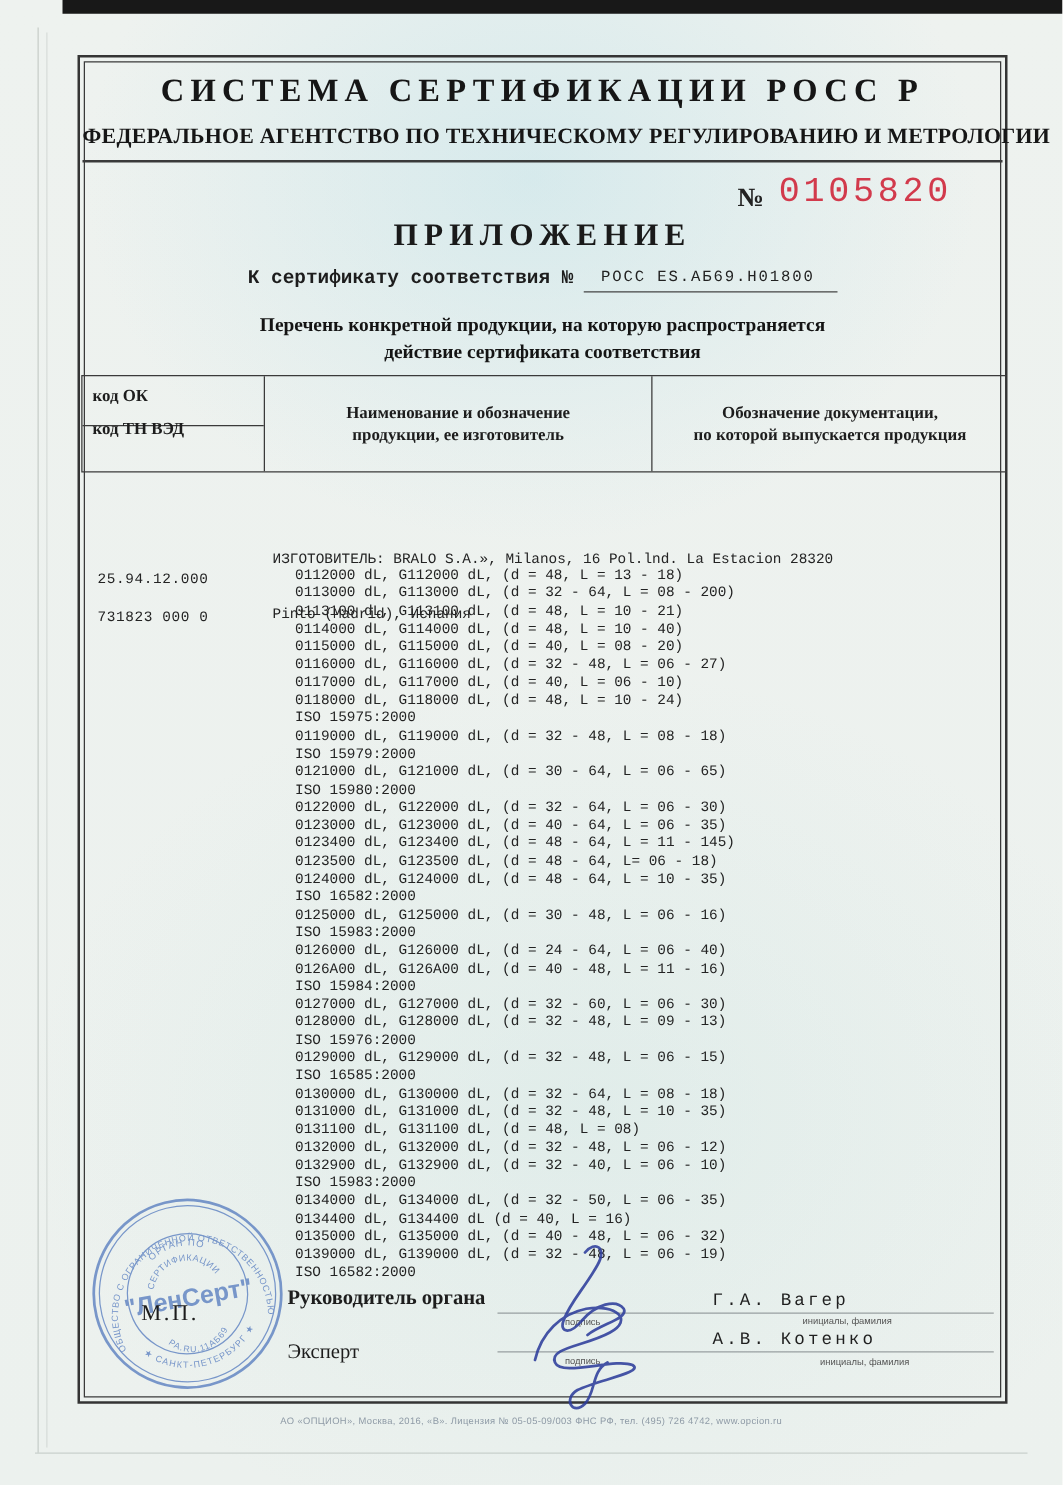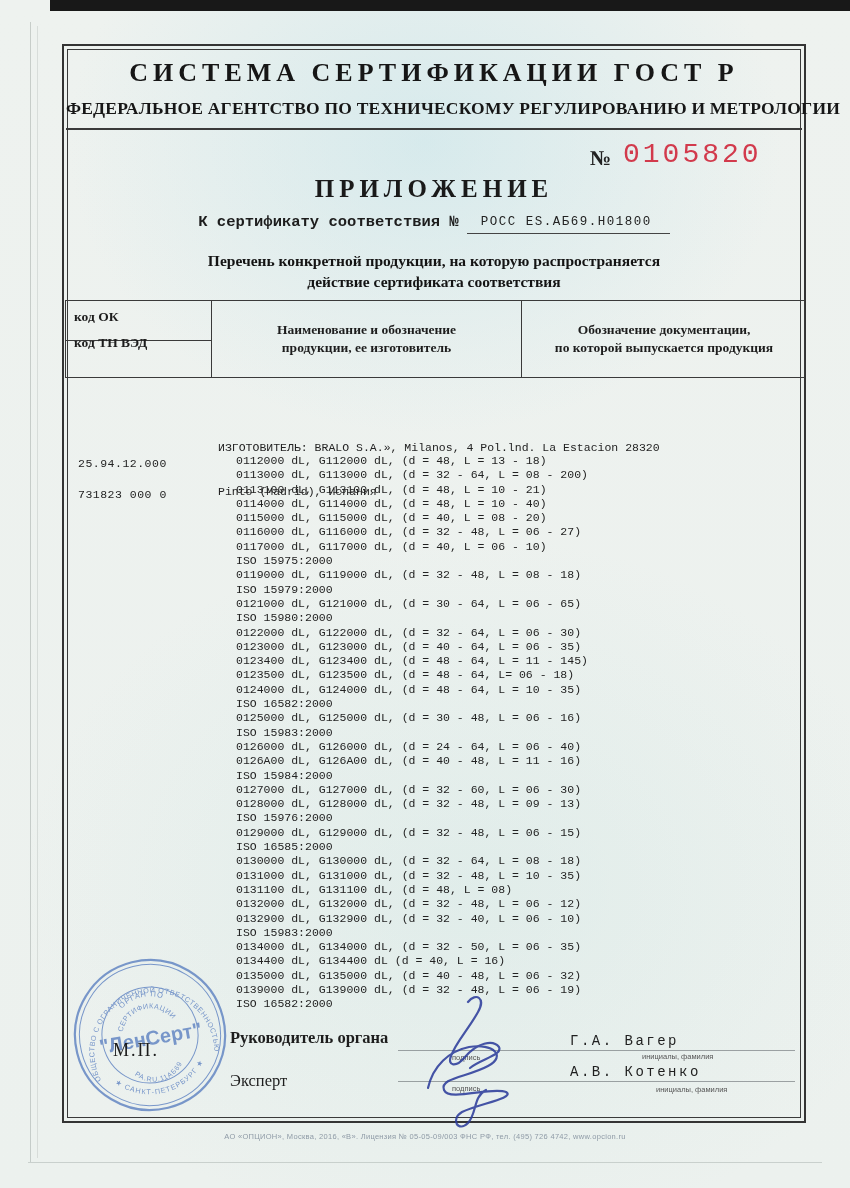--- a/index.html
+++ b/index.html
@@ -105,21 +105,21 @@
 
   <div class="abs topbar"></div>
   <div class="abs edge-left"></div>
   <div class="abs edge-left2"></div>
   <div class="abs edge-bottom"></div>
 
   <div class="abs frame">
     <div class="frame-inner"></div>
   </div>
 
-  <div class="abs hdr-sys">СИСТЕМА СЕРТИФИКАЦИИ ГОСТ Р</div>
+  <div class="abs hdr-sys">СИСТЕМА СЕРТИФИКАЦИИ РОСС Р</div>
   <div class="abs hdr-agency">ФЕДЕРАЛЬНОЕ АГЕНТСТВО ПО ТЕХНИЧЕСКОМУ РЕГУЛИРОВАНИЮ И МЕТРОЛОГИИ</div>
   <div class="abs hdr-rule"></div>
 
   <div class="abs num-label">№</div>
   <div class="abs num-value">0105820</div>
 
   <div class="abs doc-title">ПРИЛОЖЕНИЕ</div>
 
   <div class="abs cert-line">
     <span class="cert-label">К сертификату соответствия №</span>
@@ -139,35 +139,36 @@
       <span>Наименование и обозначение</span>
       <span>продукции, ее изготовитель</span>
     </div>
     <div class="tbl-c3">
       <span>Обозначение документации,</span>
       <span>по которой выпускается продукция</span>
     </div>
   </div>
 
   <div class="abs mono mfr">
-    <div>ИЗГОТОВИТЕЛЬ: BRALO S.A.», Milanos, 4 Pol.lnd. La Estacion 28320</div>
+    <div>ИЗГОТОВИТЕЛЬ: BRALO S.A.», Milanos, 16 Pol.lnd. La Estacion 28320</div>
     <div>Pinto (Madrid), Испания</div>
   </div>
 
   <div class="abs mono code-ok">25.94.12.000</div>
   <div class="abs mono code-tnved">731823 000 0</div>
 
   <div class="abs mono products">
       <div class="mono-line">0112000 dL, G112000 dL, (d = 48, L = 13 - 18)</div>
       <div class="mono-line">0113000 dL, G113000 dL, (d = 32 - 64, L = 08 - 200)</div>
       <div class="mono-line">0113100 dL, G113100 dL, (d = 48, L = 10 - 21)</div>
       <div class="mono-line">0114000 dL, G114000 dL, (d = 48, L = 10 - 40)</div>
       <div class="mono-line">0115000 dL, G115000 dL, (d = 40, L = 08 - 20)</div>
       <div class="mono-line">0116000 dL, G116000 dL, (d = 32 - 48, L = 06 - 27)</div>
       <div class="mono-line">0117000 dL, G117000 dL, (d = 40, L = 06 - 10)</div>
+      <div class="mono-line">0118000 dL, G118000 dL, (d = 48, L = 10 - 24)</div>
       <div class="mono-line">ISO 15975:2000</div>
       <div class="mono-line">0119000 dL, G119000 dL, (d = 32 - 48, L = 08 - 18)</div>
       <div class="mono-line">ISO 15979:2000</div>
       <div class="mono-line">0121000 dL, G121000 dL, (d = 30 - 64, L = 06 - 65)</div>
       <div class="mono-line">ISO 15980:2000</div>
       <div class="mono-line">0122000 dL, G122000 dL, (d = 32 - 64, L = 06 - 30)</div>
       <div class="mono-line">0123000 dL, G123000 dL, (d = 40 - 64, L = 06 - 35)</div>
       <div class="mono-line">0123400 dL, G123400 dL, (d = 48 - 64, L = 11 - 145)</div>
       <div class="mono-line">0123500 dL, G123500 dL, (d = 48 - 64, L= 06 - 18)</div>
       <div class="mono-line">0124000 dL, G124000 dL, (d = 48 - 64, L = 10 - 35)</div>

